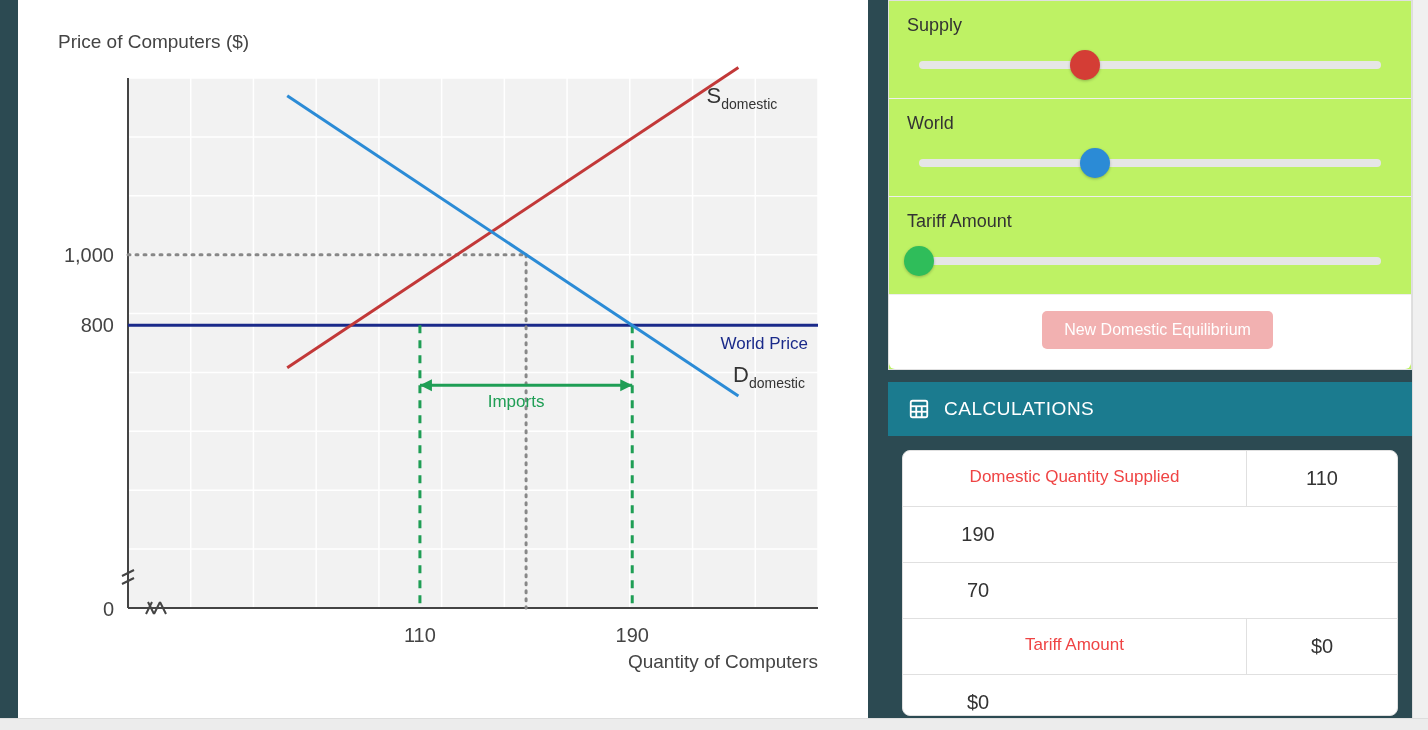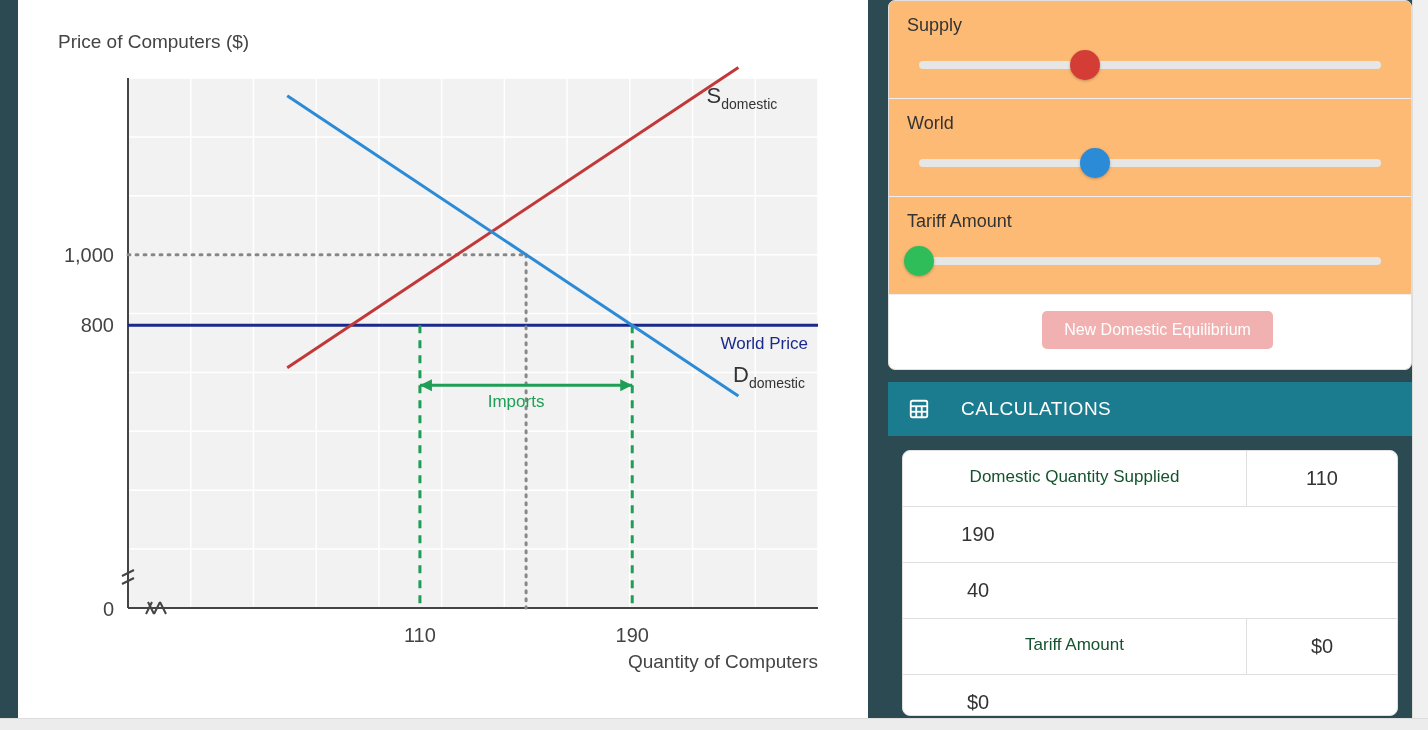--- a/index.html
+++ b/index.html
@@ -31,23 +31,23 @@
   }
   .right-col {
     flex: 1;
     display: flex;
     flex-direction: column;
     background: #2c4a52;
     padding: 0;
     height: 730px;
   }
   .slider-card {
-    background: #fdba74;
+    background: #bef264;
     border: 1px solid #e0e0e0;
-    border-radius: 7px;
+    border-radius: 0;
     margin: 0 0 12px 0;
     padding: 0;
   }
   .slider-section {
     border-bottom: 1px solid #eee;
     padding: 14px 18px 18px 18px;
   }
   .slider-section:last-child { border-bottom: none; }
   .slider-label {
     font-size: 18px;
@@ -95,42 +95,42 @@
     border-radius: 5px;
     font-size: 16px;
     cursor: pointer;
     border: none;
   }
   .calc-header {
     background: #1b7b8f;
     color: #fff;
     padding: 16px 20px;
     display: flex;
-    gap: 31px;
+    gap: 14px;
     font-size: 19px;
     letter-spacing: 0.5px;
   }
   .calc-header svg { flex-shrink:0; }
   .calc-body {
     background: #fff;
     margin: 14px;
     border: 1px solid #e0e0e0;
     border-radius: 8px;
     overflow: hidden;
   }
   .calc-row {
     display: flex;
     border-bottom: 1px solid #e0e0e0;
   }
   .calc-row:last-child { border-bottom: none; }
   .calc-label {
     flex: 1;
     padding: 16px 18px;
     font-size: 17px;
-    color: #14532d;
+    color: #ef4444;
     text-align: center;
     border-right: 1px solid #e0e0e0;
   }
   .calc-val {
     width: 150px;
     padding: 16px 18px;
     font-size: 20px;
     color: #333;
     text-align: center;
   }
@@ -257,21 +257,21 @@
 
     <div class="calc-body" id="calc-body">
         <div class="calc-row">
           <div class="calc-label">Domestic Quantity Supplied</div>
           <div class="calc-val">110</div>
         </div>
         <div class="calc-row">
           <div class="calc-val">190</div>
         </div>
         <div class="calc-row">
-          <div class="calc-val">40</div>
+          <div class="calc-val">70</div>
         </div>
         <div class="calc-row">
           <div class="calc-label">Tariff Amount</div>
           <div class="calc-val">$0</div>
         </div>
         <div class="calc-row">
           <div class="calc-val">$0</div>
         </div>
       </div>
 

